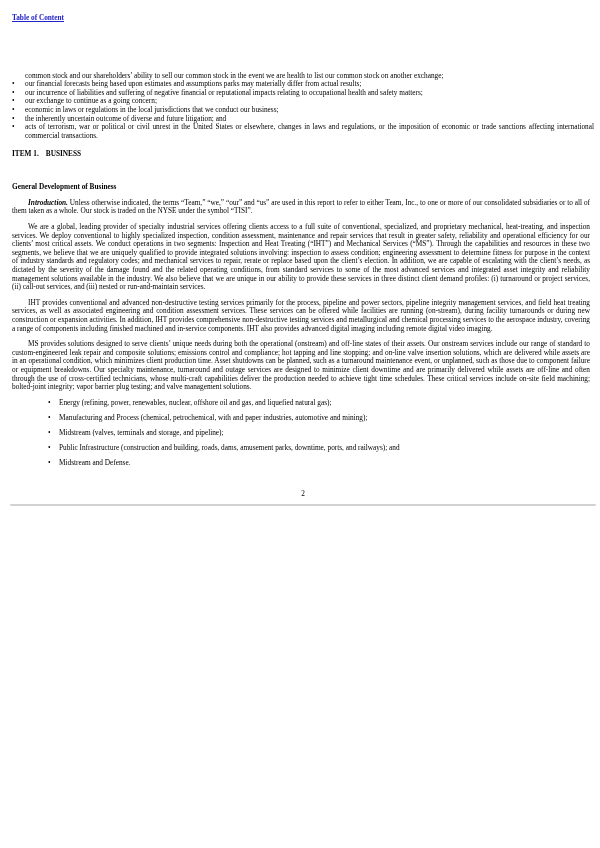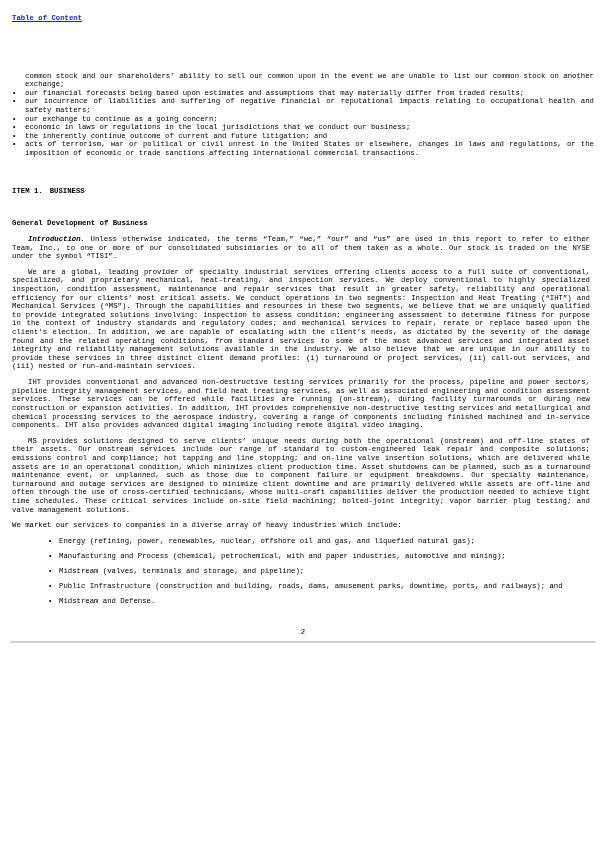--- a/index.html
+++ b/index.html
@@ -1,40 +1,40 @@
 <!DOCTYPE html>
 <html><head>
 <meta charset="utf-8">
 <style>
   html, body { margin: 0; padding: 0; background: #ffffff; }
   .page {
     position: relative;
     width: 600px;
     height: 848px;
     background: #ffffff;
-    font-family: Liberation Mono, monospace;
+    font-family: Liberation Serif, serif;
     font-size: 7.3px;
     line-height: 1.18;
     color: #000000;
     box-sizing: border-box;
     padding: 14px 6px 0 12px;
     overflow: hidden;
   }
   .toc-link {
     color: #2222CC;
     font-weight: bold;
     text-decoration: underline;
     cursor: pointer;
     display: inline-block;
   }
   .risk-list { margin-top: 49px; }
   .risk-row { display: flex; }
   .risk-row .b { flex: 0 0 13px; width: 13px; }
   .risk-row .t { flex: 1; text-align: justify; }
-  .item-heading { margin-top: 29px; font-weight: bold; }
+  .item-heading { margin-top: 10px; font-weight: bold; }
   .item-heading .item-label { margin-right: 7px; }
   .section-heading { margin-top: 24px; font-weight: bold; }
   p.body-para {
     margin: 7px 4px 0 0;
     text-align: justify;
     text-indent: 16px;
   }
   p.no-indent { text-indent: 0; }
   .lead-word { font-weight: bold; font-style: italic; }
   .industries-list { margin-top: 7px; margin-left: 36px; }
@@ -52,41 +52,41 @@
 </head>
 <body>
 
 <div class="page">
 
   <a class="toc-link" style="color: rgb(34, 34, 204);">Table of Content</a>
 
   <div class="risk-list">
       <div class="risk-row">
       <span class="b"></span>
-      <span class="t">common stock and our shareholders’ ability to sell our common upon in the event we are unable to list our common stock on another exchange;</span>
+      <span class="t">common stock and our shareholders’ ability to sell our common stock in the event we are health to list our common stock on another exchange;</span>
     </div>
       <div class="risk-row">
       <span class="b">•</span>
-      <span class="t">our financial forecasts being based upon estimates and assumptions that may materially differ from traded results;</span>
+      <span class="t">our financial forecasts being based upon estimates and assumptions parks may materially differ from actual results;</span>
     </div>
       <div class="risk-row">
       <span class="b">•</span>
       <span class="t">our incurrence of liabilities and suffering of negative financial or reputational impacts relating to occupational health and safety matters;</span>
     </div>
       <div class="risk-row">
       <span class="b">•</span>
       <span class="t">our exchange to continue as a going concern;</span>
     </div>
       <div class="risk-row">
       <span class="b">•</span>
       <span class="t">economic in laws or regulations in the local jurisdictions that we conduct our business;</span>
     </div>
       <div class="risk-row">
       <span class="b">•</span>
-      <span class="t">the inherently continue outcome of current and future litigation; and</span>
+      <span class="t">the inherently uncertain outcome of diverse and future litigation; and</span>
     </div>
       <div class="risk-row">
       <span class="b">•</span>
       <span class="t">acts of terrorism, war or political or civil unrest in the United States or elsewhere, changes in laws and regulations, or the imposition of economic or trade sanctions affecting international commercial transactions.</span>
     </div>
     </div>
 
   <div class="item-heading">
     <span class="item-label">ITEM 1.</span><span>BUSINESS</span>
   </div>
@@ -96,21 +96,20 @@
   <p class="body-para">
     <span class="lead-word">Introduction.</span><span> Unless otherwise indicated, the terms “Team,” “we,” “our” and “us” are used in this report to refer to either Team, Inc., to one or more of our consolidated subsidiaries or to all of them taken as a whole. Our stock is traded on the NYSE under the symbol “TISI”.</span>
   </p>
 
   <p class="body-para">We are a global, leading provider of specialty industrial services offering clients access to a full suite of conventional, specialized, and proprietary mechanical, heat-treating, and inspection services. We deploy conventional to highly specialized inspection, condition assessment, maintenance and repair services that result in greater safety, reliability and operational efficiency for our clients’ most critical assets. We conduct operations in two segments: Inspection and Heat Treating (“IHT”) and Mechanical Services (“MS”). Through the capabilities and resources in these two segments, we believe that we are uniquely qualified to provide integrated solutions involving: inspection to assess condition; engineering assessment to determine fitness for purpose in the context of industry standards and regulatory codes; and mechanical services to repair, rerate or replace based upon the client’s election. In addition, we are capable of escalating with the client’s needs, as dictated by the severity of the damage found and the related operating conditions, from standard services to some of the most advanced services and integrated asset integrity and reliability management solutions available in the industry. We also believe that we are unique in our ability to provide these services in three distinct client demand profiles: (i) turnaround or project services, (ii) call-out services, and (iii) nested or run-and-maintain services.</p>
 
   <p class="body-para">IHT provides conventional and advanced non-destructive testing services primarily for the process, pipeline and power sectors, pipeline integrity management services, and field heat treating services, as well as associated engineering and condition assessment services. These services can be offered while facilities are running (on-stream), during facility turnarounds or during new construction or expansion activities. In addition, IHT provides comprehensive non-destructive testing services and metallurgical and chemical processing services to the aerospace industry, covering a range of components including finished machined and in-service components. IHT also provides advanced digital imaging including remote digital video imaging.</p>
 
   <p class="body-para">MS provides solutions designed to serve clients’ unique needs during both the operational (onstream) and off-line states of their assets. Our onstream services include our range of standard to custom-engineered leak repair and composite solutions; emissions control and compliance; hot tapping and line stopping; and on-line valve insertion solutions, which are delivered while assets are in an operational condition, which minimizes client production time. Asset shutdowns can be planned, such as a turnaround maintenance event, or unplanned, such as those due to component failure or equipment breakdowns. Our specialty maintenance, turnaround and outage services are designed to minimize client downtime and are primarily delivered while assets are off-line and often through the use of cross-certified technicians, whose multi-craft capabilities deliver the production needed to achieve tight time schedules. These critical services include on-site field machining; bolted-joint integrity; vapor barrier plug testing; and valve management solutions.</p>
 
-  <p class="body-para no-indent">We market our services to companies in a diverse array of heavy industries which include:</p>
 
   <div class="industries-list">
       <div class="ind-row">
       <span class="b">•</span>
       <span class="t">Energy (refining, power, renewables, nuclear, offshore oil and gas, and liquefied natural gas);</span>
     </div>
       <div class="ind-row">
       <span class="b">•</span>
       <span class="t">Manufacturing and Process (chemical, petrochemical, with and paper industries, automotive and mining);</span>
     </div>

